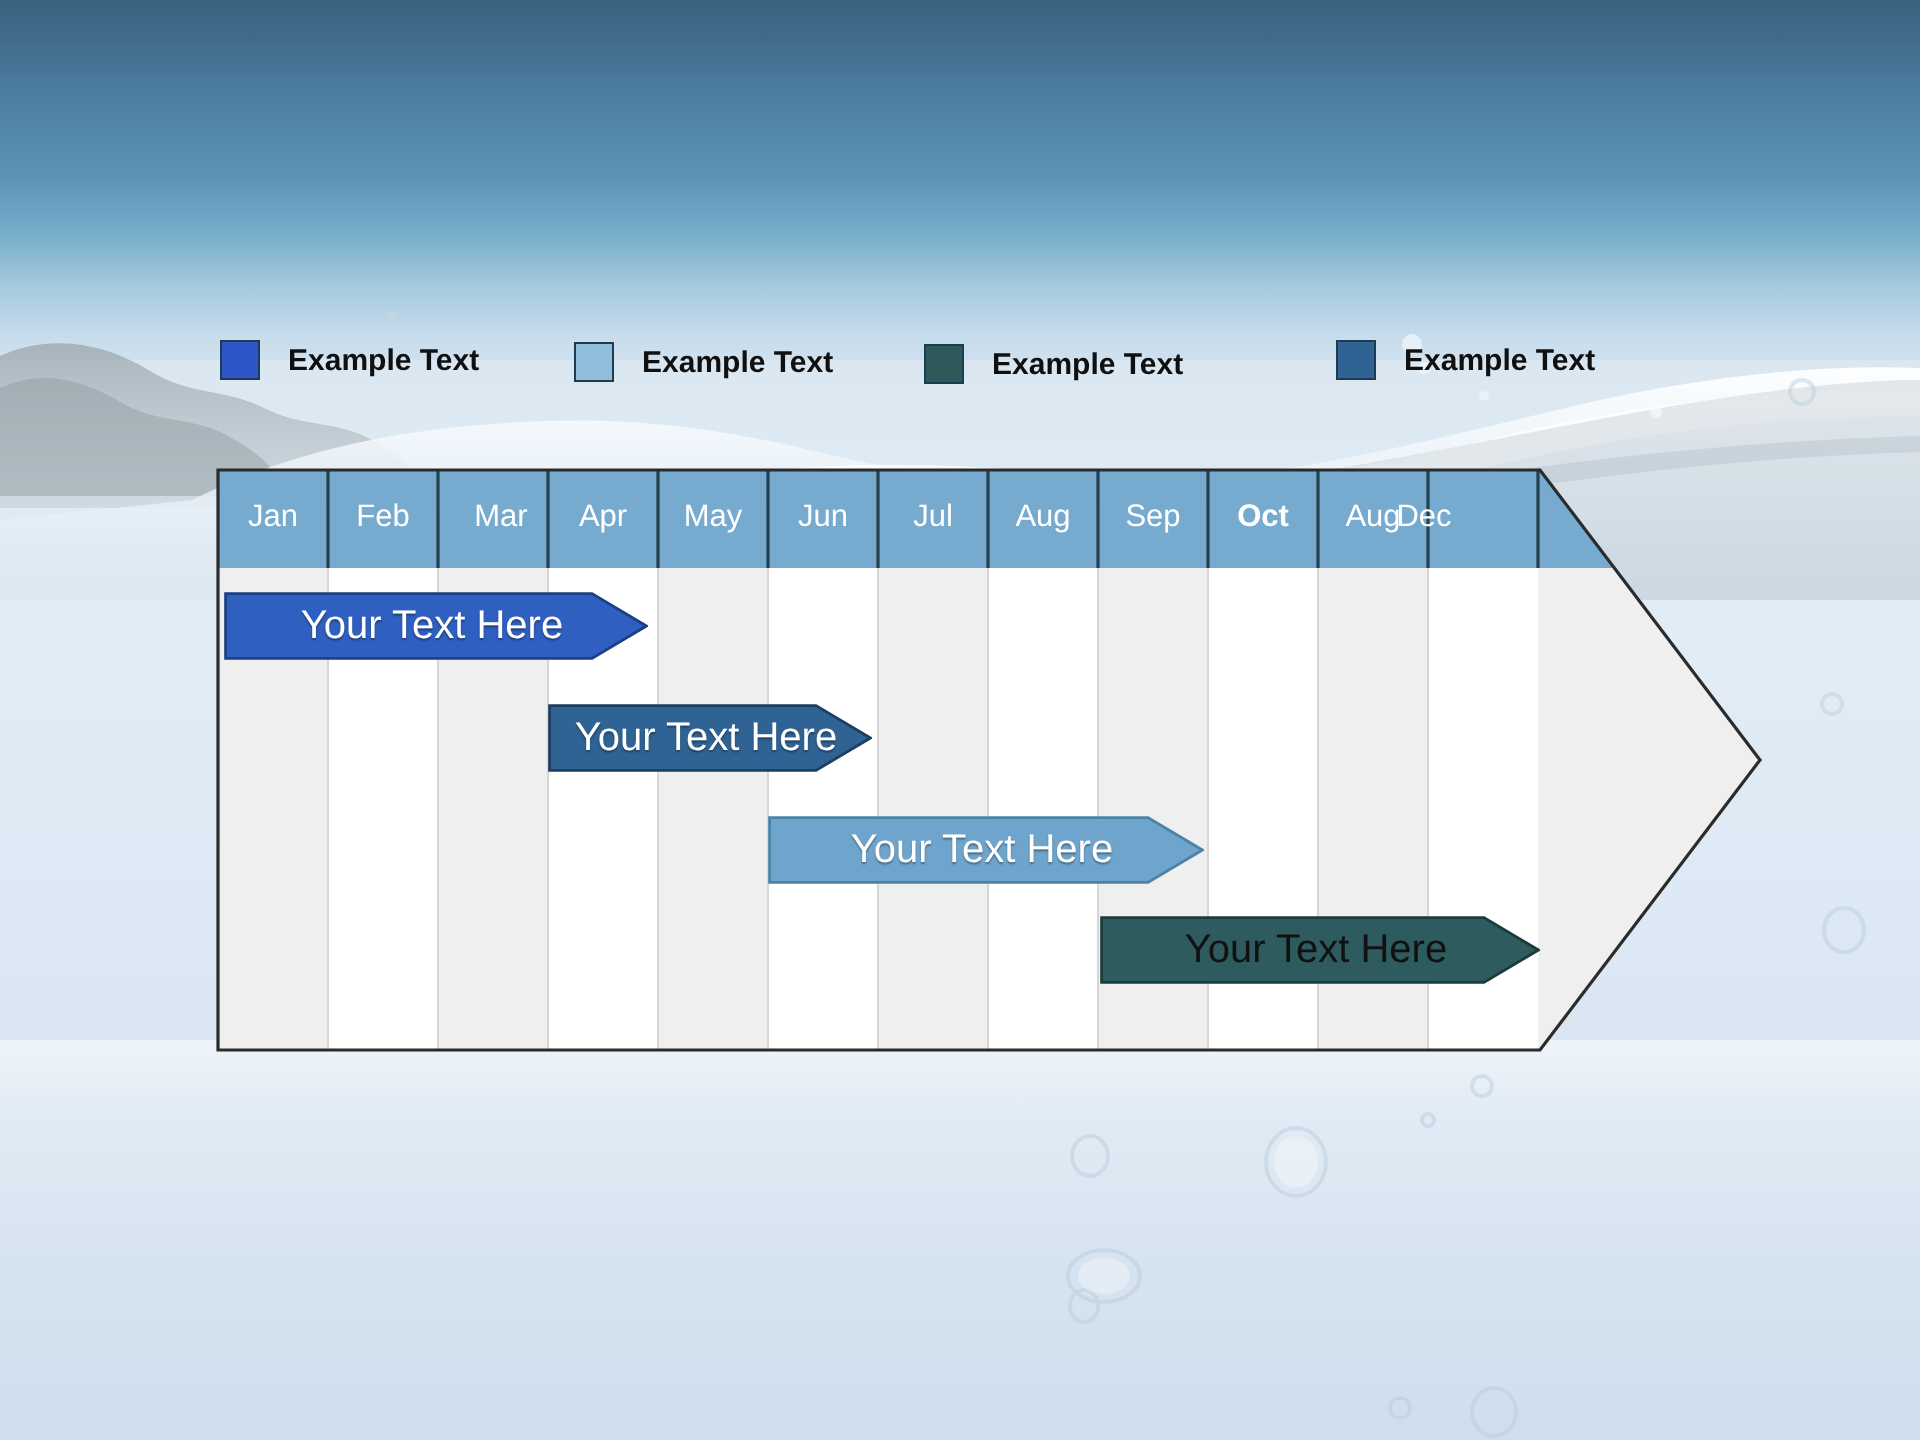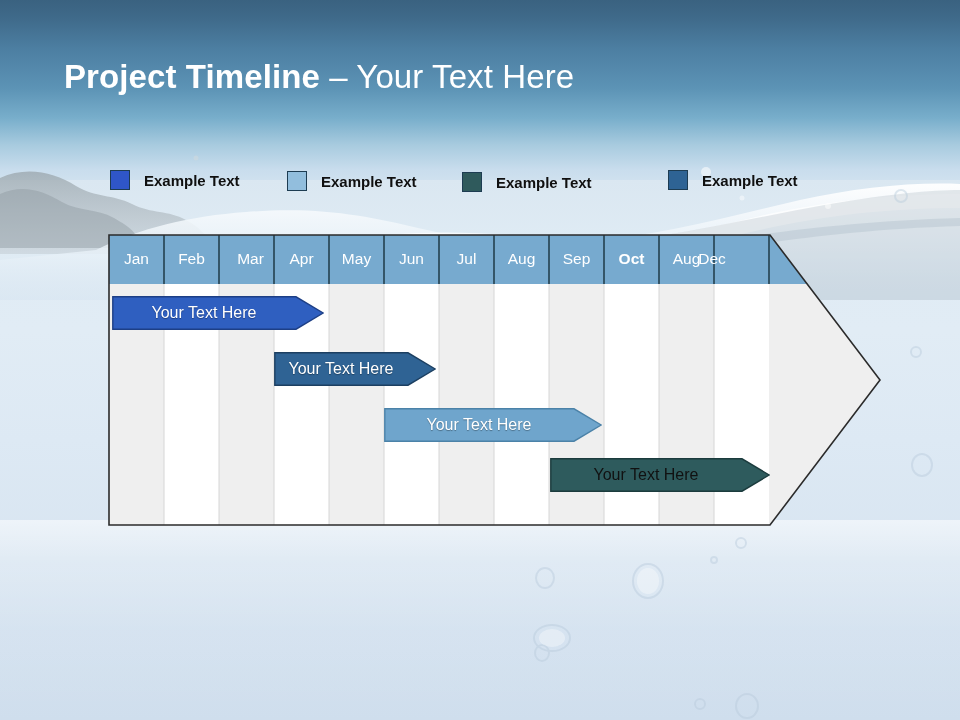--- a/index.html
+++ b/index.html
@@ -128,24 +128,24 @@
   }
 
   
   .bar {
     position: absolute;
     height: 34px;
   }
   .bar svg { display: block; position: absolute; left:0; top:0; }
   .bar-label {
     position: absolute;
-    left: 0; top: 0;
+    left: 12px; top: 0;
     height: 34px;
     line-height: 34px;
-    font-size: 16px;
+    font-size: 20px;
     white-space: nowrap;
     text-align: center;
   }
   .bar-label.light { color: #ffffff; text-shadow: 0 1px 1px rgba(0,0,0,0.35); }
   .bar-label.dark  { color: #111111; }
 </style>
 </head>
 <body>
 
 <div class="slide">
@@ -208,23 +208,20 @@
       <ellipse cx="916" cy="352" rx="5" ry="5"></ellipse>
       <ellipse cx="922" cy="465" rx="10" ry="11"></ellipse>
       <ellipse cx="901" cy="196" rx="6" ry="6"></ellipse>
     </g>
     <g fill="#ffffff" opacity="0.35">
       <ellipse cx="648" cy="581" rx="11" ry="13"></ellipse>
       <ellipse cx="552" cy="638" rx="13" ry="9"></ellipse>
     </g>
   </svg>
 
-  <div class="title">
-    <span class="strong">Project Timeline</span><span class="light"> – Your Text Here</span>
-  </div>
 
   <div id="legend-root">
       <div class="legend-item" style="left: 110px; top: 170px;">
         <span class="legend-swatch" style="background: rgb(47, 86, 200);"></span>
         <span class="legend-label">Example Text</span>
       </div>
       <div class="legend-item" style="left: 287px; top: 171px;">
         <span class="legend-swatch" style="background: rgb(146, 190, 221);"></span>
         <span class="legend-label">Example Text</span>
       </div>

